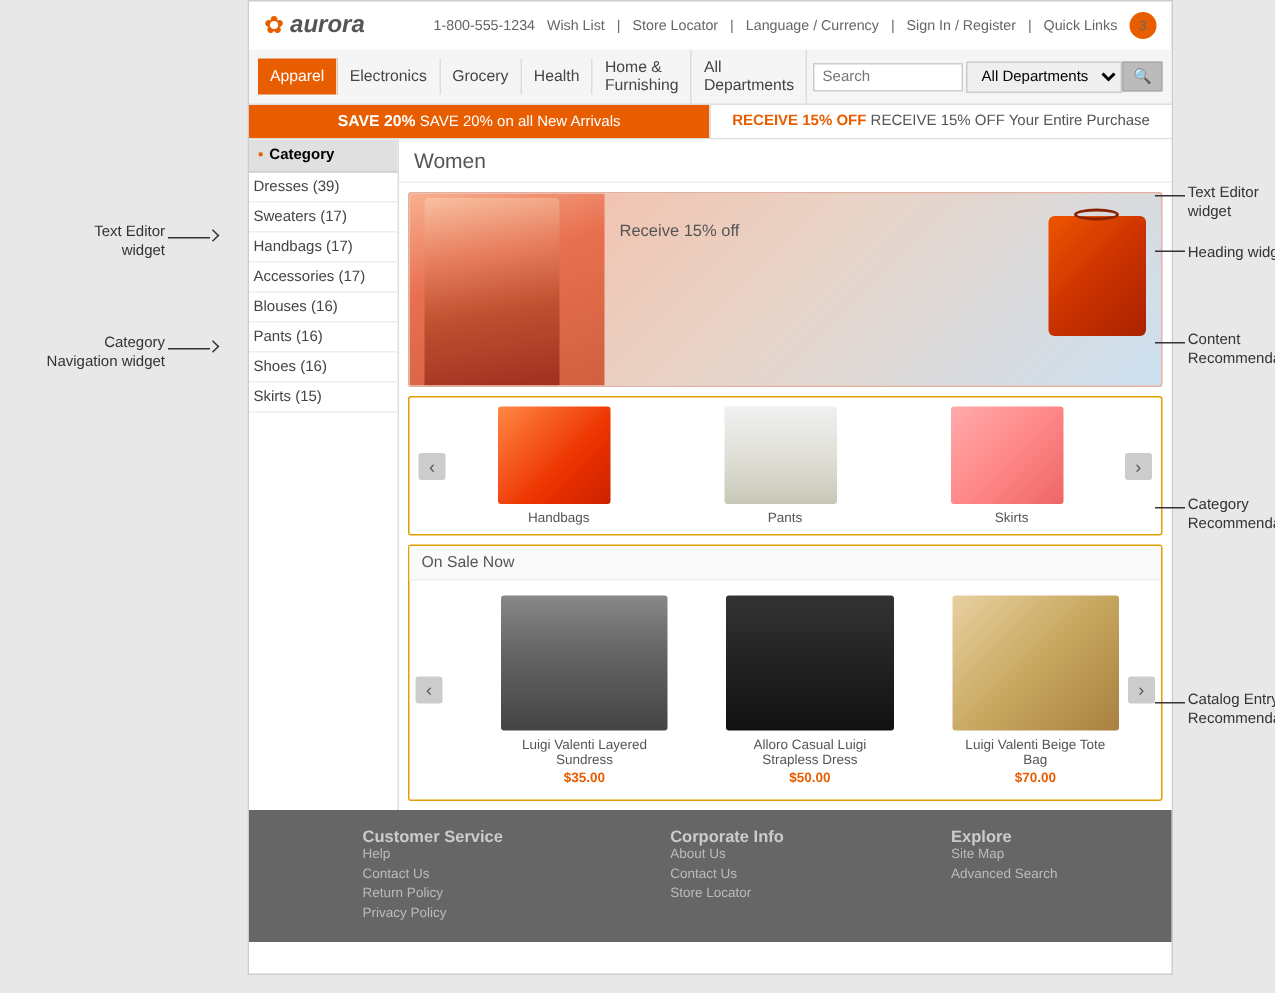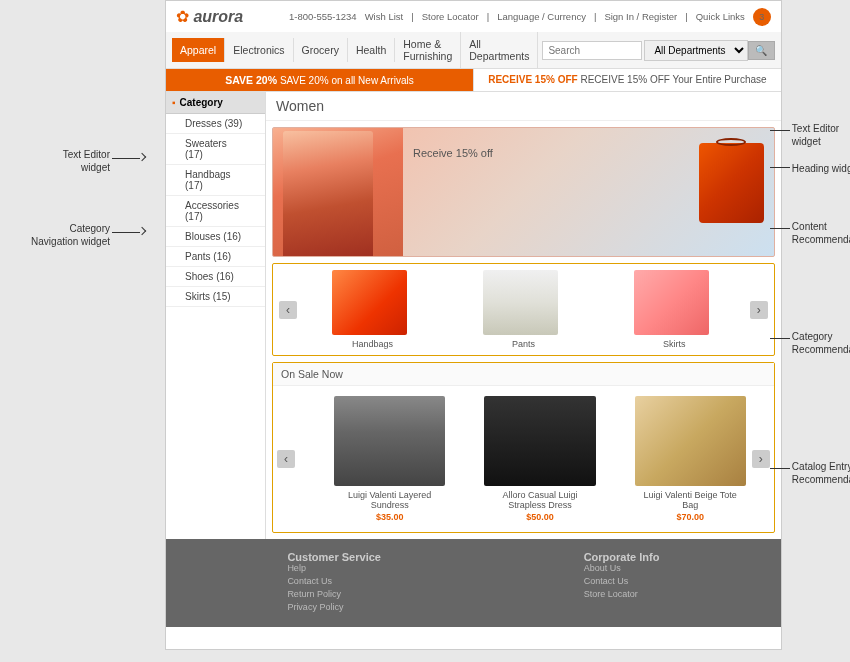--- a/index.html
+++ b/index.html
@@ -36,21 +36,21 @@
     .promo-bar { display: flex; border-bottom: 1px solid #ddd; }
     .promo-left { flex: 1; background: #e85d00; color: white; text-align: center; padding: 5px; font-size: 10.5px; }
     .promo-left strong { font-weight: bold; }
     .promo-right { flex: 1; background: #fff; border-left: 1px solid #ddd; text-align: center; padding: 5px; font-size: 10px; color: #555; }
     .promo-right strong { color: #e85d00; }
 
     
     .main-content { display: flex; }
     .sidebar { width: 100px; border-right: 1px solid #ddd; background: #fff; }
     .sidebar-category-header { background: #e0e0e0; padding: 5px 6px; font-size: 10px; font-weight: bold; display: flex; align-items: center; gap: 4px; border-bottom: 1px solid #ccc; }
-    .sidebar-item { padding: 4px 19px; font-size: 10px; color: #444; border-bottom: 1px solid #eee; cursor: pointer; }
+    .sidebar-item { padding: 4px 3px; font-size: 10px; color: #444; border-bottom: 1px solid #eee; cursor: pointer; }
 
     
     .content-area { flex: 1; background: #fff; }
 
     
     .section-heading { padding: 6px 10px; font-size: 14px; color: #555; border-bottom: 1px solid #eee; }
 
     
     .hero-banner { margin: 6px; background: linear-gradient(135deg, #f8b8a0 0%, #e8d4c8 50%, #cce0f0 100%); border: 1px solid #e0b0a0; border-radius: 2px; overflow: hidden; height: 130px; display: flex; position: relative; }
     .hero-text { padding: 15px 10px; z-index: 2; }
@@ -270,20 +270,25 @@
         <a class="footer-link">Contact Us</a>
         <a class="footer-link">Return Policy</a>
         <a class="footer-link">Privacy Policy</a>
       </div>
       <div>
         <h4>Corporate Info</h4>
         <a class="footer-link">About Us</a>
         <a class="footer-link">Contact Us</a>
         <a class="footer-link">Store Locator</a>
       </div>
+      <div>
+        <h4>Explore</h4>
+        <a class="footer-link">Site Map</a>
+        <a class="footer-link">Advanced Search</a>
+      </div>
     </div>
   </div>
 
   <div class="annotations-right" style="padding-top: 50px; position: relative;">
     <div style="position: relative; height: 600px;">
 
       <div style="position: absolute; top: 72px; left: 10px; font-size: 10px; color: #333; line-height: 1.3;">
         <div style="width: 20px; height: 1px; background: #333; position: absolute; left: -22px; top: 8px;"></div>
         <span style="white-space: pre-line; display: block;">Text Editor
 widget</span>

